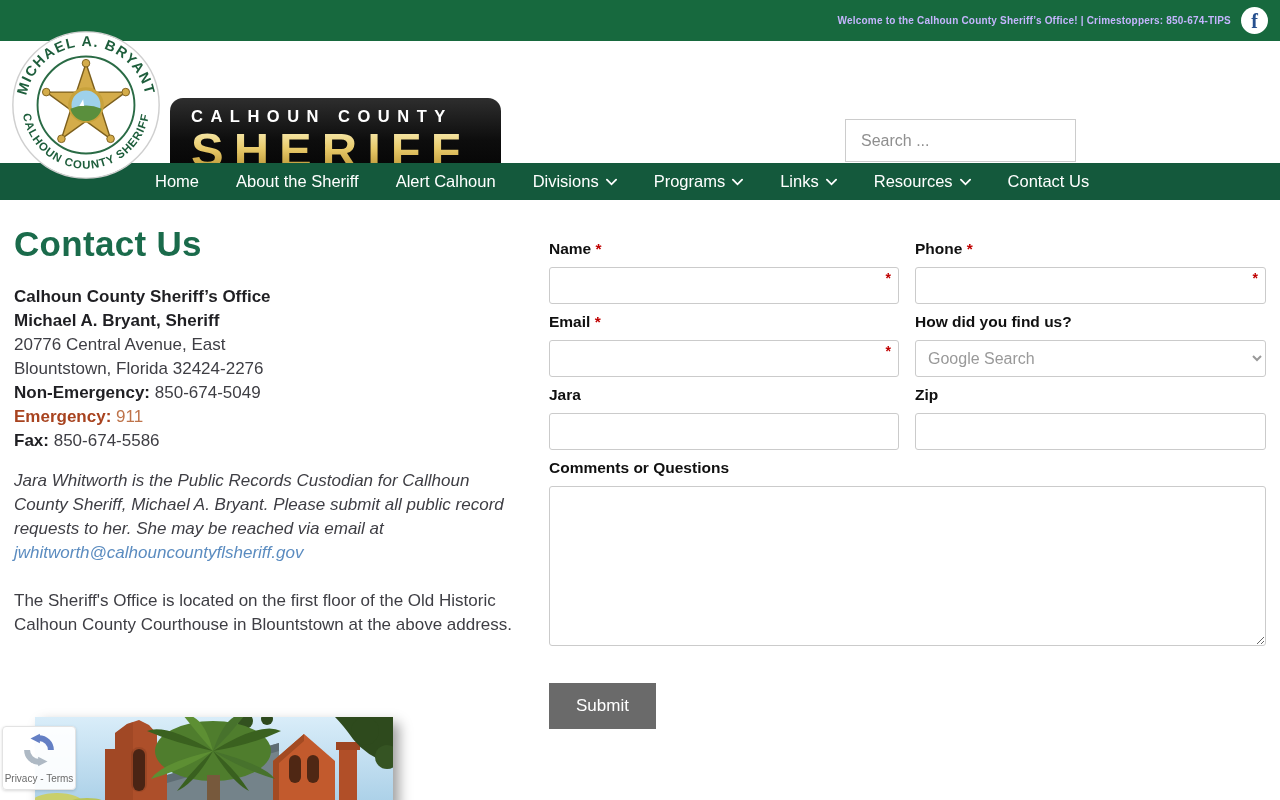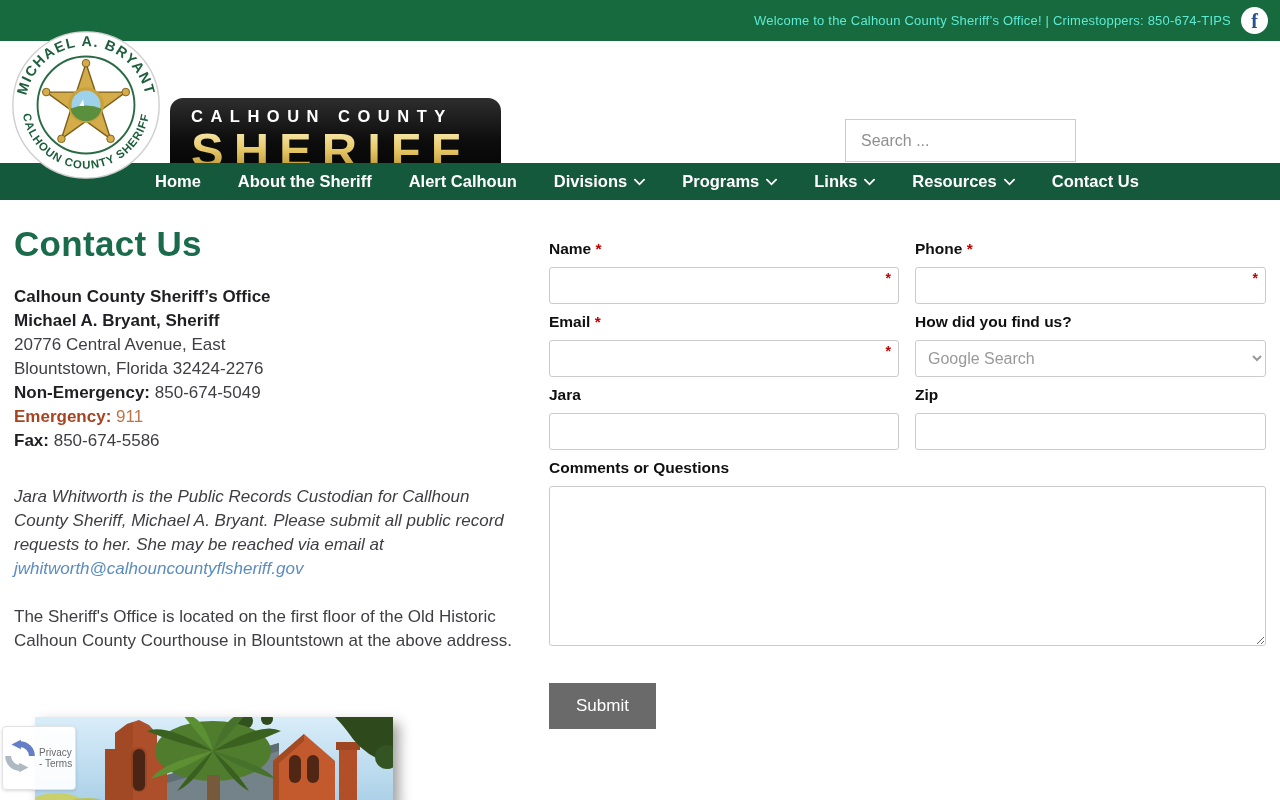--- a/index.html
+++ b/index.html
@@ -8,21 +8,21 @@
     position:relative; overflow:hidden; background:#ffffff;
     font-family:"Liberation Sans", sans-serif;
   }
 
   
   .topbar {
     position:absolute; top:0; left:0; width:1280px; height:41px;
     background:#17693E; display:flex; align-items:center;
     justify-content:flex-end; padding-right:12px; gap:10px; z-index:15;
   }
-  .topbar-text { color:#5eead4; font-weight:400; font-size:13px; letter-spacing:0.2px; }
+  .topbar-text { color:#c4b5fd; font-weight:700; font-size:10px; letter-spacing:0.2px; }
   .fb-circle {
     width:27px; height:27px; border-radius:50%; background:#fff;
     display:flex; align-items:center; justify-content:center; cursor:pointer;
   }
   .fb-f { font-family:"Liberation Serif", serif; font-weight:700; font-size:20px; color:#27508F; line-height:1; }
 
   
   .header { position:absolute; top:41px; left:0; width:1088px; height:122px; background:#fff; z-index:5; }
   .badge { position:absolute; top:29px; left:10px; width:152px; height:152px; z-index:30; }
   .plate {
@@ -43,35 +43,35 @@
     font-family:inherit; background:#fff;
   }
   .search-input::placeholder { color:#8f8f8f; }
 
   
   .nav {
     position:absolute; top:163px; left:0; width:1280px; height:37px;
     background:#14593C; display:flex; align-items:center; padding-left:155px; z-index:10;
   }
   .nav-item {
-    color:#fff; font-weight:700; font-size:16.5px; text-decoration:none;
+    color:#fff; font-weight:400; font-size:16.5px; text-decoration:none;
     margin-right:37px; display:flex; align-items:center; white-space:nowrap; cursor:pointer;
   }
   .nav-item .chev { margin-left:7px; display:inline-flex; }
 
   
   .content-left {
     position:absolute; left:14px; top:232px; width:505px;
     color:#3E3E44; font-size:17px; line-height:24px;
   }
   .page-title { color:#1A6B4B; font-size:35px; font-weight:800; letter-spacing:0.3px; margin-bottom:29px; }
   .b { font-weight:700; color:#1F1F23; }
   .emg-label { font-weight:700; color:#A8431F; }
   .emg-val { color:#BE734A; text-decoration:none; }
-  .para-italic { font-style:italic; margin-top:32px; }
+  .para-italic { font-style:italic; margin-top:16px; }
   .email-link { color:#5B8CC0; font-style:italic; text-decoration:none; cursor:pointer; }
   .para { margin-top:24px; }
 
   
   .form {
     position:absolute; left:549px; top:240px; width:717px;
     display:grid; grid-template-columns:350px 351px; column-gap:16px; row-gap:9px;
   }
   .fg label { display:block; font-weight:700; font-size:15.5px; color:#101010; margin-bottom:9px; }
   .req { color:#C00000; }
@@ -100,21 +100,21 @@
   }
 
   
   .photo {
     position:absolute; left:35px; top:717px; width:358px; height:90px;
     box-shadow:6px 6px 12px rgba(0,0,0,0.38); background:#cfe6f4; z-index:8;
   }
   .recaptcha {
     position:absolute; left:2px; top:726px; width:74px; height:64px;
     background:rgba(255,255,255,0.92); border:1px solid #e3e3e3; border-radius:4px;
-    display:flex; align-items:center; justify-content:center;
+    display:flex; flex-direction:column; align-items:center; justify-content:center;
     gap:2px; z-index:20; box-shadow:0 1px 3px rgba(0,0,0,0.15); cursor:pointer;
   }
   .recaptcha-text { font-size:10px; color:#6a6a6a; }
 </style>
 </head>
 <body>
 
 <div class="topbar">
   <span class="topbar-text">Welcome to the Calhoun County Sheriff’s Office! | Crimestoppers: 850-674-TIPS</span>
   <span class="fb-circle">

